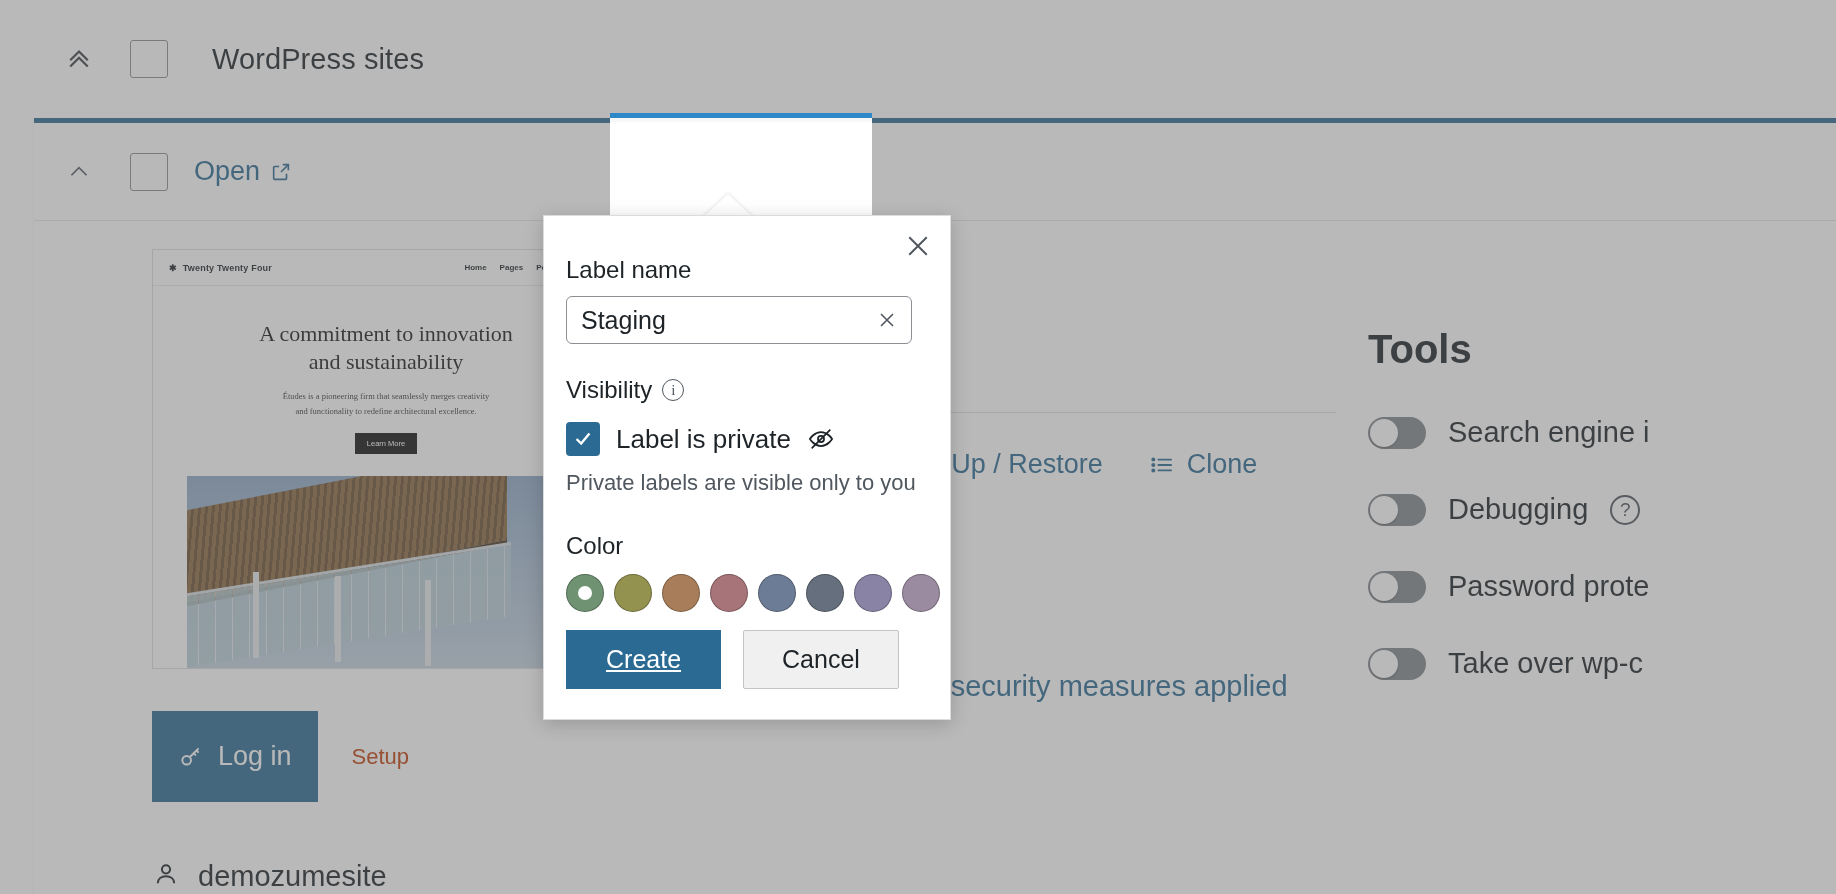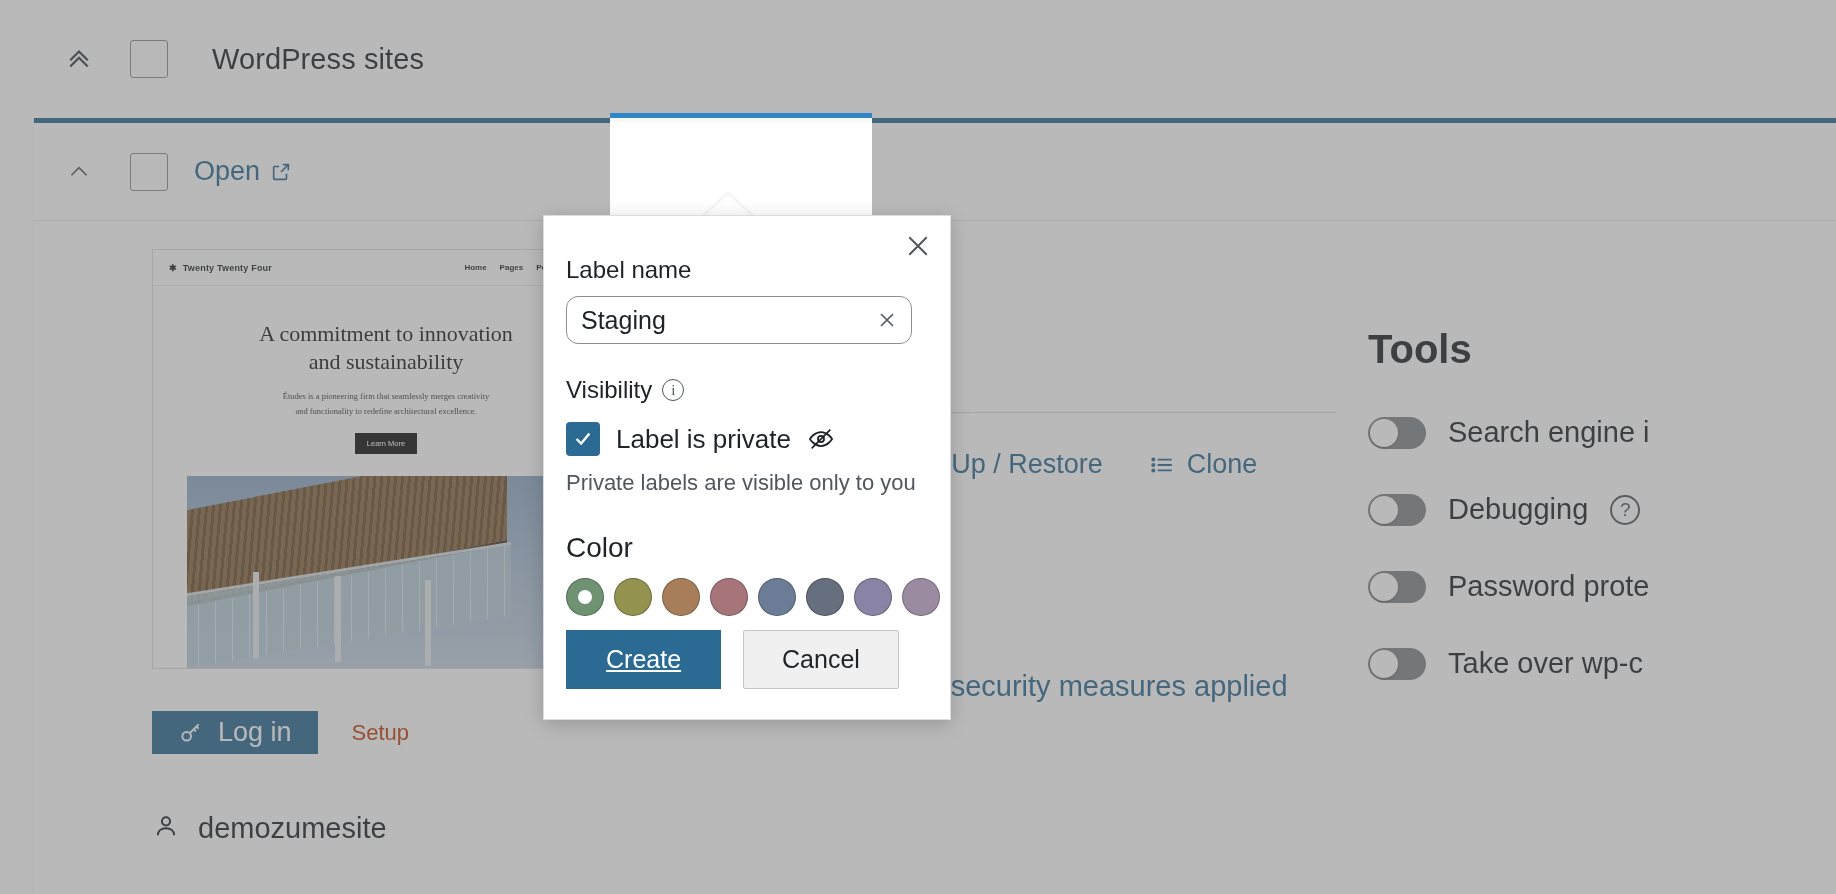--- a/index.html
+++ b/index.html
@@ -199,21 +199,21 @@
     position: absolute; width: 6px; background: #e8eaec;
   }
   .login-row {
     margin-top: 42px;
     display: flex; align-items: center; gap: 34px;
   }
   .btn-login {
     background: #2b6a93;
     color: #ffffff;
     font-size: 27px;
-    padding: 6px 26px;
+    padding: 30px 26px;
     border: none;
     display: flex; align-items: center; gap: 14px;
     cursor: pointer;
   }
   .setup-link { font-size: 22px; color: #c2410c; cursor: pointer; }
   .user-row {
     margin-top: 58px;
     display: flex; gap: 18px;
     font-size: 29px; color: #1d2327;
   }
@@ -306,21 +306,21 @@
     z-index: 75;
   }
   .field-label {
     font-size: 24px; color: #1d2327;
     margin-bottom: 12px;
   }
   .name-input-wrap {
     position: relative;
     width: 346px; height: 48px;
     border: 1px solid #8c8f94;
-    border-radius: 12px;
+    border-radius: 6px;
     background: #ffffff;
     display: flex; align-items: center;
     padding: 0 44px 0 14px;
   }
   .name-input {
     border: none; outline: none; background: transparent;
     font-family: "Liberation Sans", sans-serif;
     font-size: 25px; color: #1d2327;
     width: 100%;
   }
@@ -354,21 +354,21 @@
     display: flex; align-items: center; justify-content: center;
     flex: 0 0 auto; cursor: pointer;
   }
   .check-text { font-size: 26px; color: #1d2327; }
   .helper {
     margin-top: 14px;
     font-size: 22px; color: #50575e;
   }
   .color-label {
     margin-top: 36px;
-    font-size: 28px; color: #1d2327;
+    font-size: 24px; color: #1d2327;
   }
   .swatches {
     margin-top: 14px;
     display: flex; gap: 10px;
   }
   .swatch {
     width: 38px; height: 38px; border-radius: 50%;
     border: 1px solid rgba(0,0,0,.28);
     display: flex; align-items: center; justify-content: center;
     cursor: pointer; flex: 0 0 auto;

